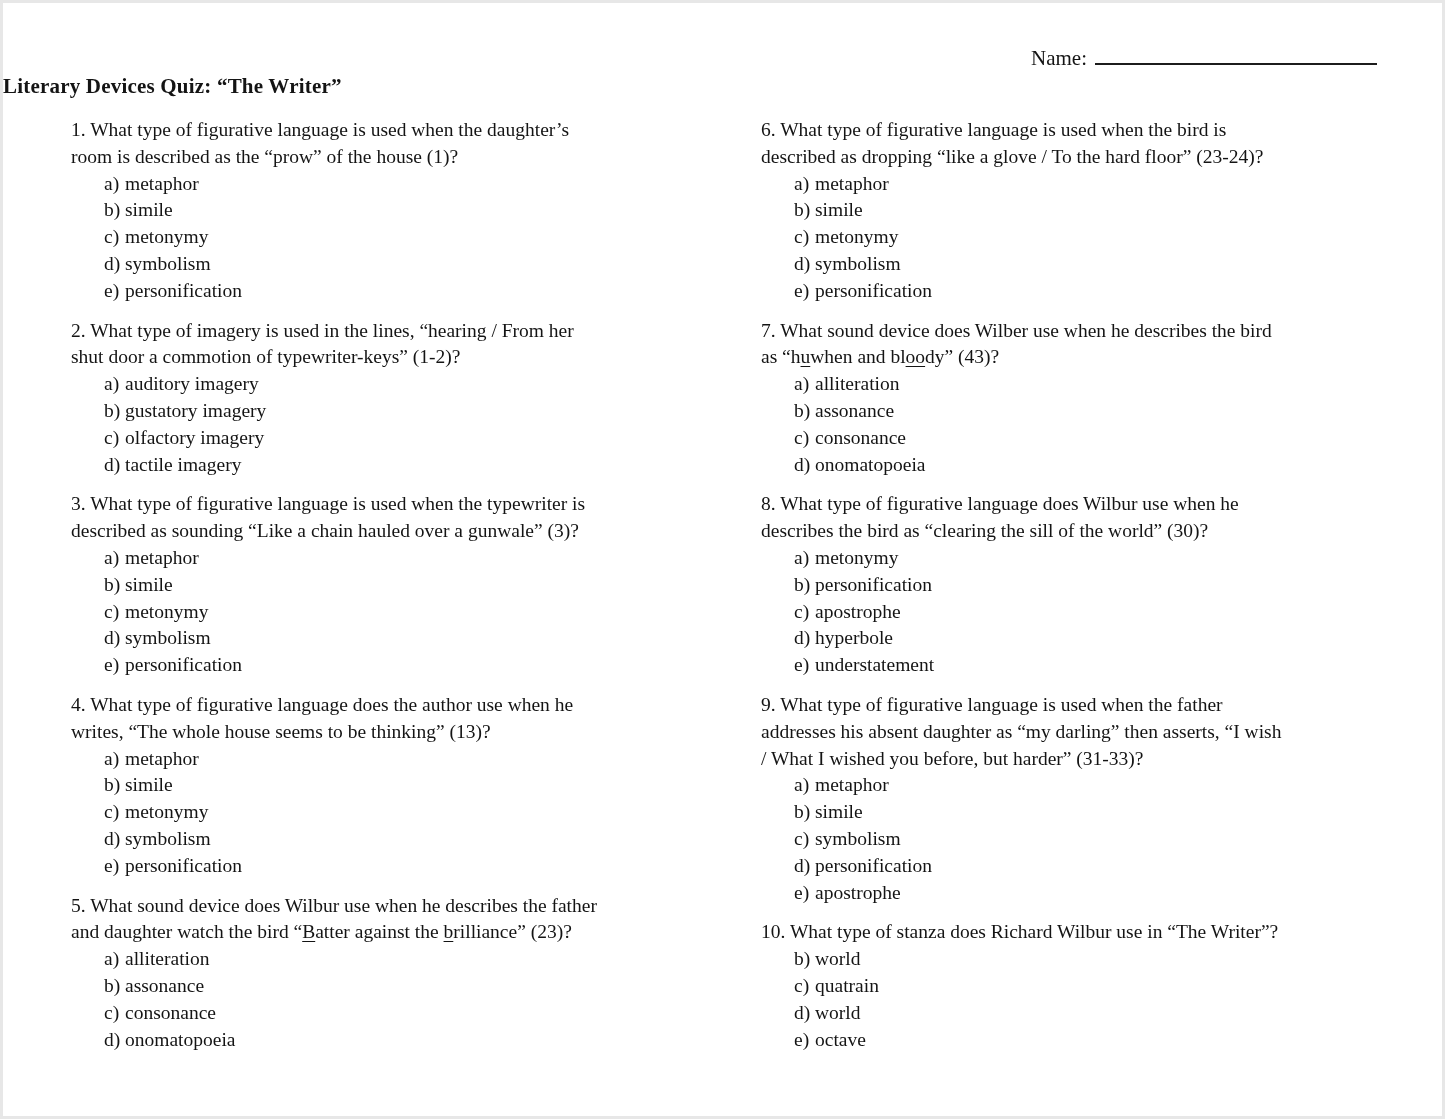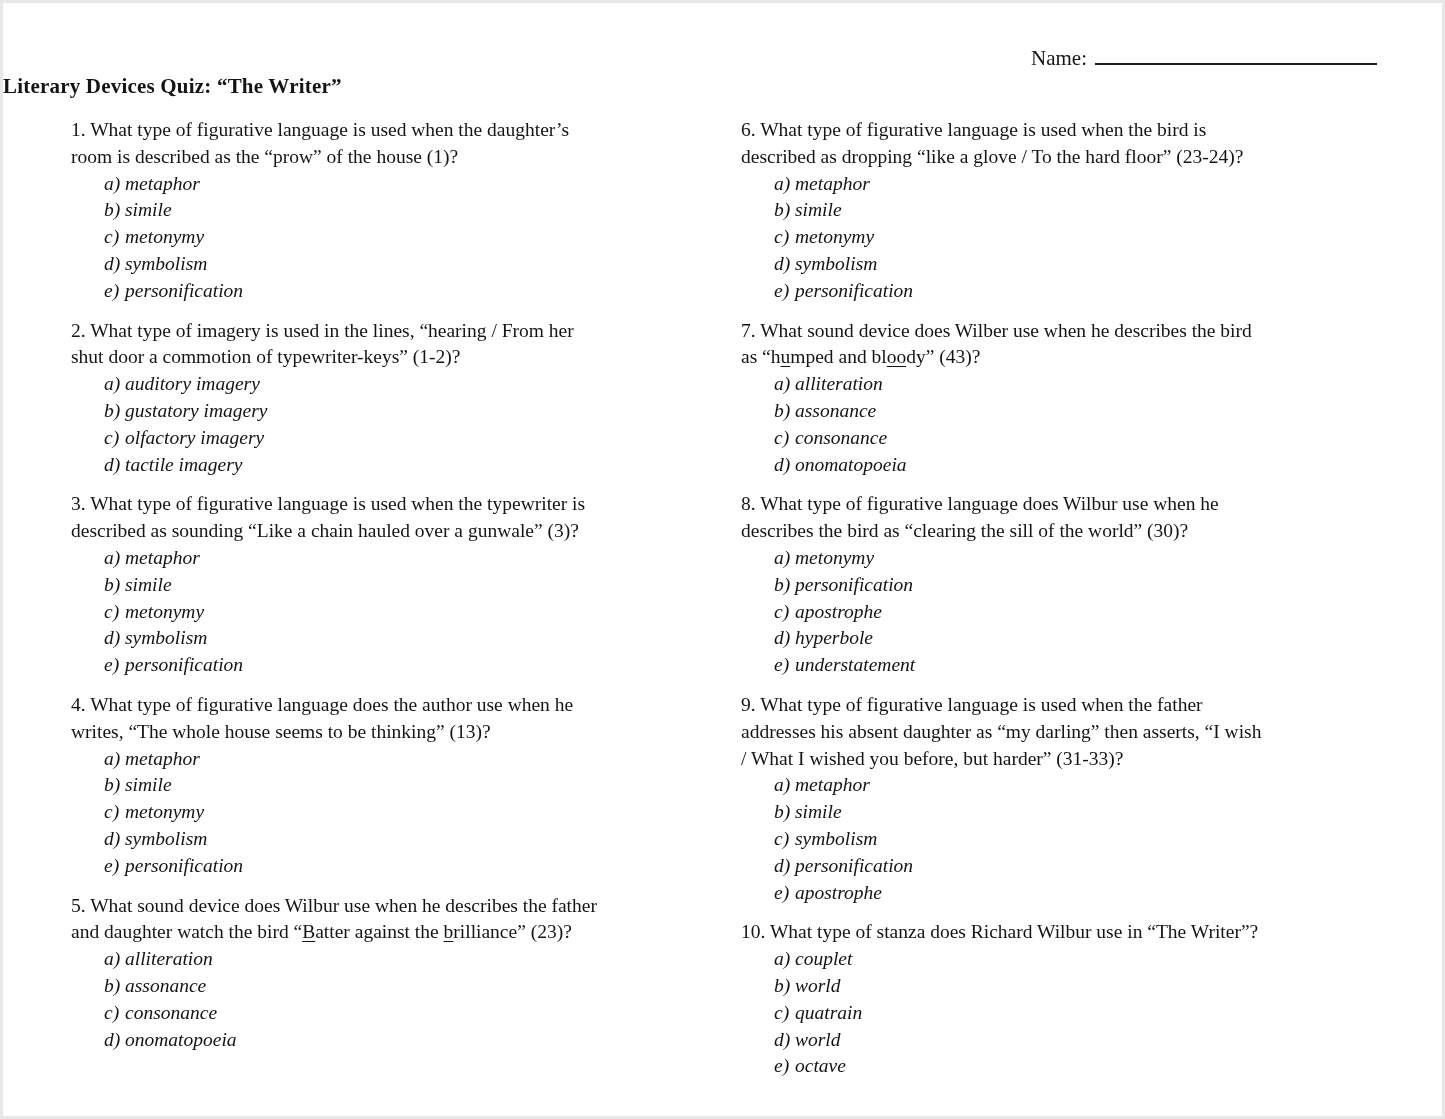--- a/index.html
+++ b/index.html
@@ -38,31 +38,31 @@
     font-size: 21px;
     font-weight: 700;
     margin: 0;
     letter-spacing: 0.2px;
   }
   .columns {
     position: absolute;
     top: 114px;
     left: 68px;
     display: flex;
-    gap: 38px;
+    gap: 58px;
   }
   .col { width: 632px; }
   .question {
     font-size: 19.5px;
     line-height: 26.8px;
     margin-bottom: 13px;
   }
   .stem { white-space: pre-wrap; }
   .options { list-style: none; margin: 0; padding: 0; }
-  .option { padding-left: 33px; font-style: italic; }
+  .option { padding-left: 33px; }
   .letter { display: inline-block; width: 21px; }
   .u { text-decoration: underline; text-underline-offset: 2.5px; }
 </style>
 </head>
 <body>
 
 <div class="frame">
   <div class="name-row">
     <span>Name:</span><span class="name-line"></span>
   </div>
@@ -135,21 +135,21 @@
             <li class="option"><span class="letter">a)</span><span>metaphor</span></li>
             <li class="option"><span class="letter">b)</span><span>simile</span></li>
             <li class="option"><span class="letter">c)</span><span>metonymy</span></li>
             <li class="option"><span class="letter">d)</span><span>symbolism</span></li>
             <li class="option"><span class="letter">e)</span><span>personification</span></li>
           </ol>
   </div>
 
   <div class="question">
     <div class="stem"><span class="qnum">7. </span><span class="qtext"><span>What sound device does Wilber use when he describes the bird
-as “h</span><span class="u">u</span><span>mped and bl</span><span class="u">oo</span><span>dy” (43)?</span></span></div>
+as “h</span><span class="u">u</span><span>when and bl</span><span class="u">oo</span><span>dy” (43)?</span></span></div>
     <ol class="options">
             <li class="option"><span class="letter">a)</span><span>alliteration</span></li>
             <li class="option"><span class="letter">b)</span><span>assonance</span></li>
             <li class="option"><span class="letter">c)</span><span>consonance</span></li>
             <li class="option"><span class="letter">d)</span><span>onomatopoeia</span></li>
           </ol>
   </div>
 
   <div class="question">
     <div class="stem"><span class="qnum">8. </span><span class="qtext"><span>What type of figurative language does Wilbur use when he
@@ -172,21 +172,20 @@
             <li class="option"><span class="letter">b)</span><span>simile</span></li>
             <li class="option"><span class="letter">c)</span><span>symbolism</span></li>
             <li class="option"><span class="letter">d)</span><span>personification</span></li>
             <li class="option"><span class="letter">e)</span><span>apostrophe</span></li>
           </ol>
   </div>
 
   <div class="question">
     <div class="stem"><span class="qnum">10. </span><span class="qtext"><span>What type of stanza does Richard Wilbur use in “The Writer”?</span></span></div>
     <ol class="options">
-            <li class="option"><span class="letter">a)</span><span>couplet</span></li>
             <li class="option"><span class="letter">b)</span><span>world</span></li>
             <li class="option"><span class="letter">c)</span><span>quatrain</span></li>
             <li class="option"><span class="letter">d)</span><span>world</span></li>
             <li class="option"><span class="letter">e)</span><span>octave</span></li>
           </ol>
   </div>
 </div>
   </div>
 </div>
 

